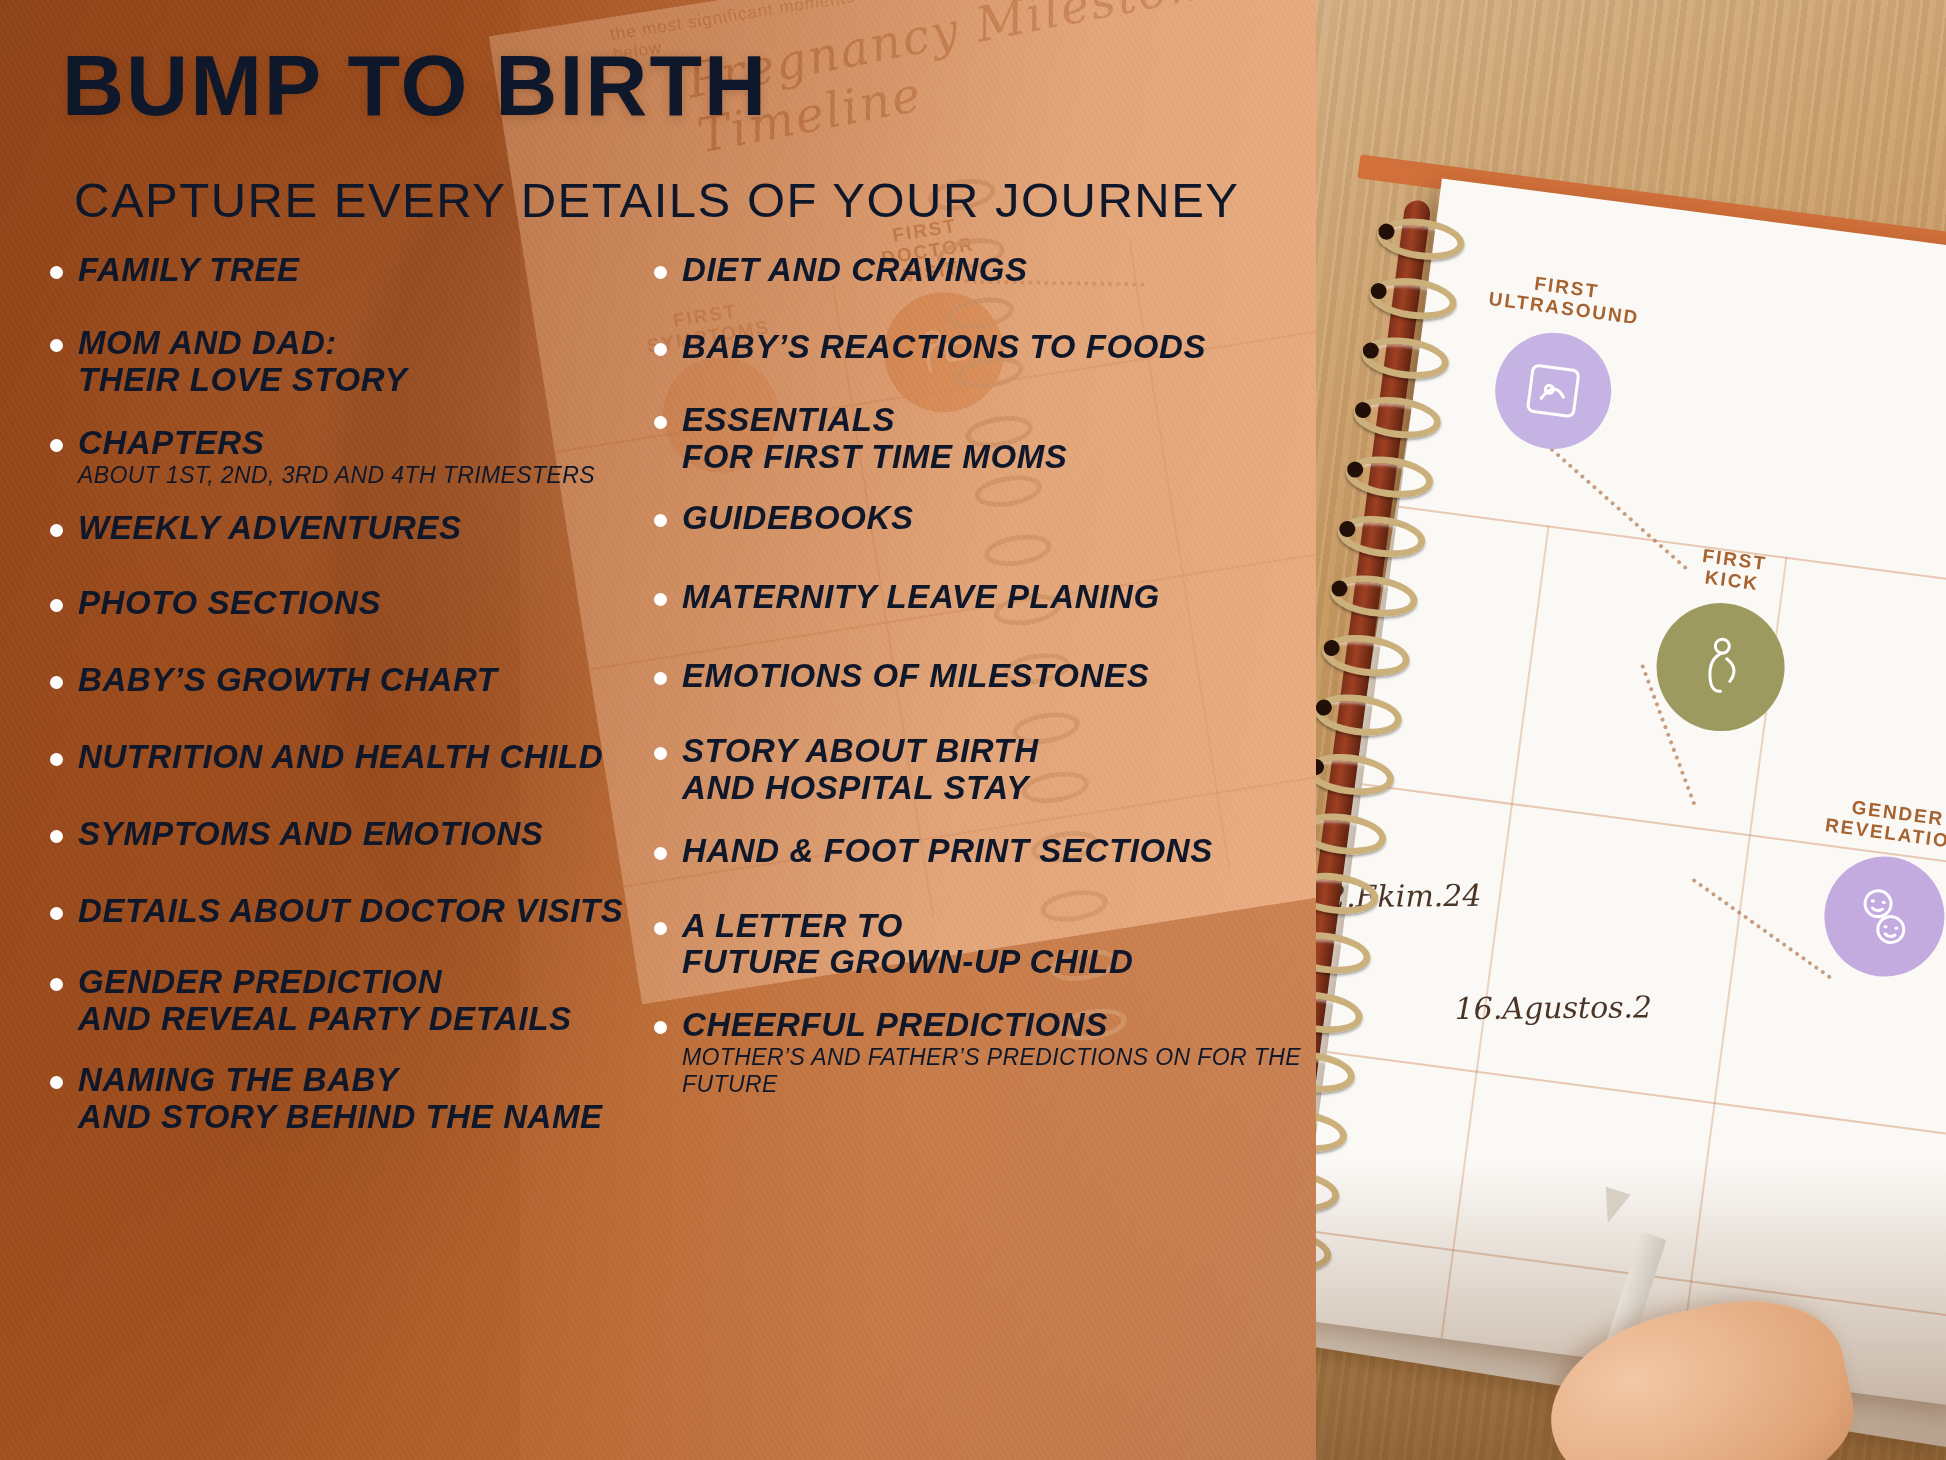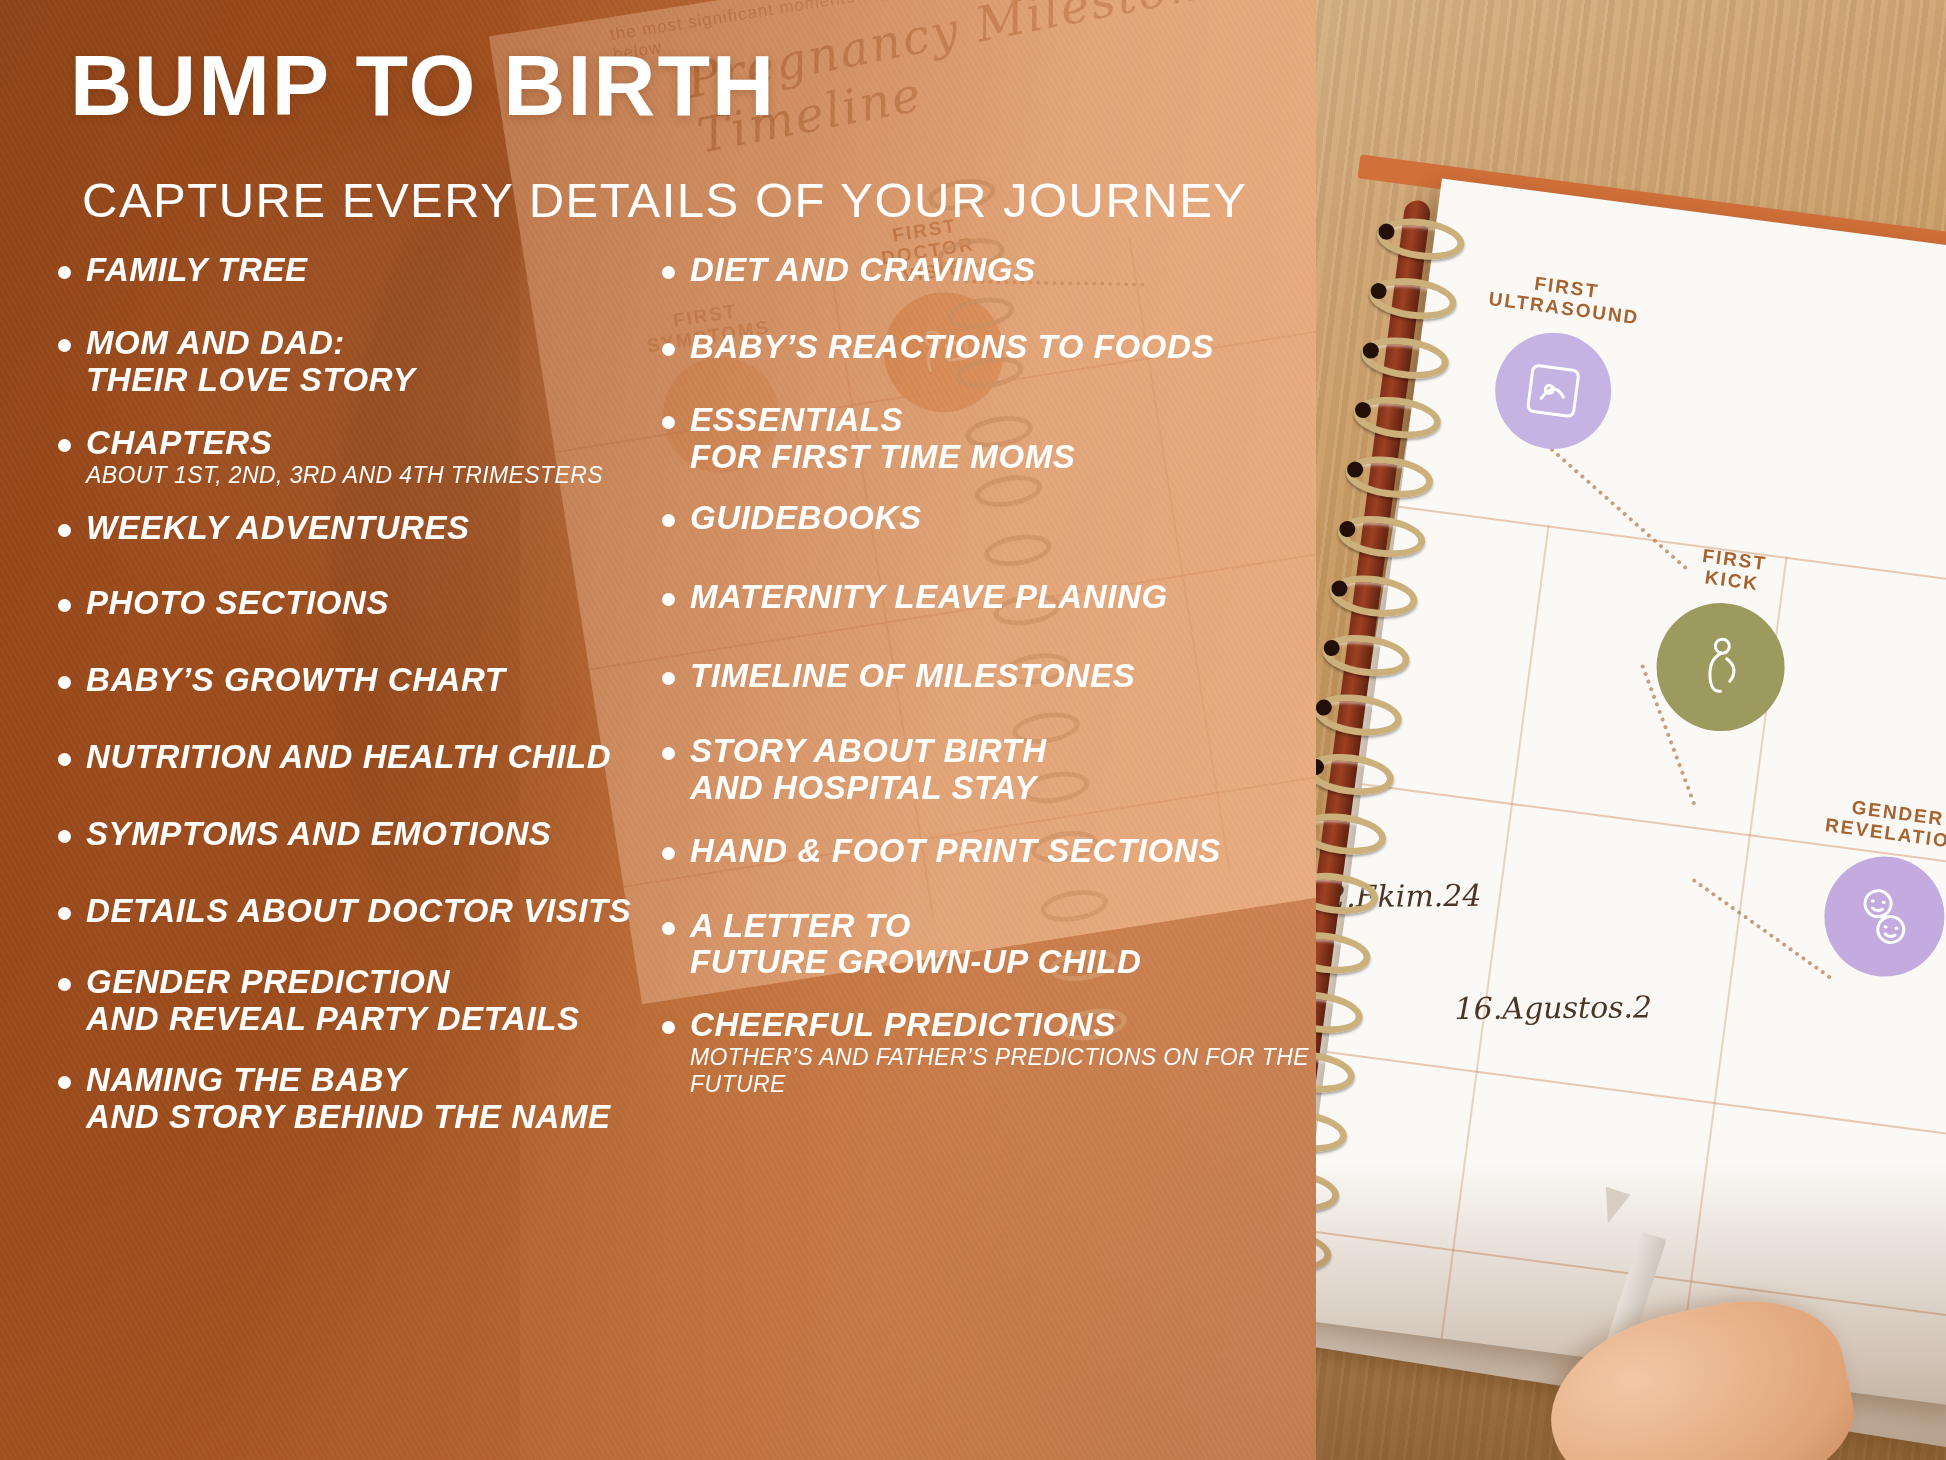--- a/index.html
+++ b/index.html
@@ -231,23 +231,23 @@
   .pl-softlight {
     position: absolute;
     left: 520px; top: 0;
     width: 820px; height: 1460px;
     background: linear-gradient(90deg, rgba(255,190,150,0.10), rgba(255,205,170,0.30));
   }
 
   
   .content {
     position: absolute;
-    left: 8px; top: 0;
+    left: 0; top: 0;
     width: 1316px; height: 1460px;
-    color: #ffffff;
+    color: #0f172a;
   }
   .title {
     position: absolute;
     left: 62px; top: 42px;
     font-size: 86px;
     font-weight: bold;
     letter-spacing: 2px;
     line-height: 1;
     text-shadow: 0 2px 10px rgba(90,40,10,0.25);
   }
@@ -518,21 +518,21 @@
         <div class="item" style="margin-bottom: 42px;">
           <span class="dot"></span>
           <div class="label">GUIDEBOOKS</div>
         </div>
         <div class="item" style="margin-bottom: 42px;">
           <span class="dot"></span>
           <div class="label">MATERNITY LEAVE PLANING</div>
         </div>
         <div class="item" style="margin-bottom: 38px;">
           <span class="dot"></span>
-          <div class="label">TIMELINE OF MILESTONES</div>
+          <div class="label">EMOTIONS OF MILESTONES</div>
         </div>
         <div class="item" style="margin-bottom: 26px;">
           <span class="dot"></span>
           <div class="label">STORY ABOUT BIRTH
 AND HOSPITAL STAY</div>
         </div>
         <div class="item" style="margin-bottom: 38px;">
           <span class="dot"></span>
           <div class="label">HAND &amp; FOOT PRINT SECTIONS</div>
         </div>

